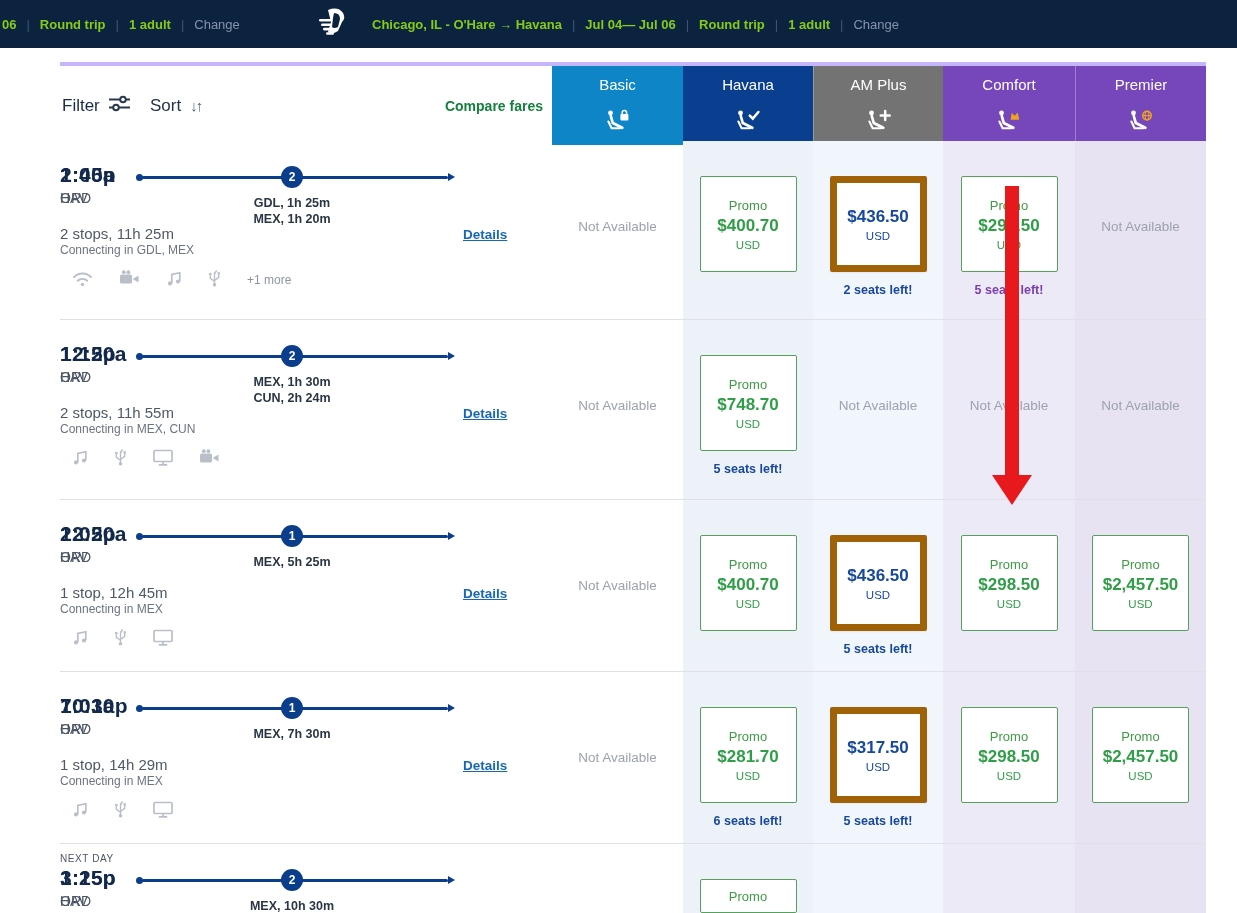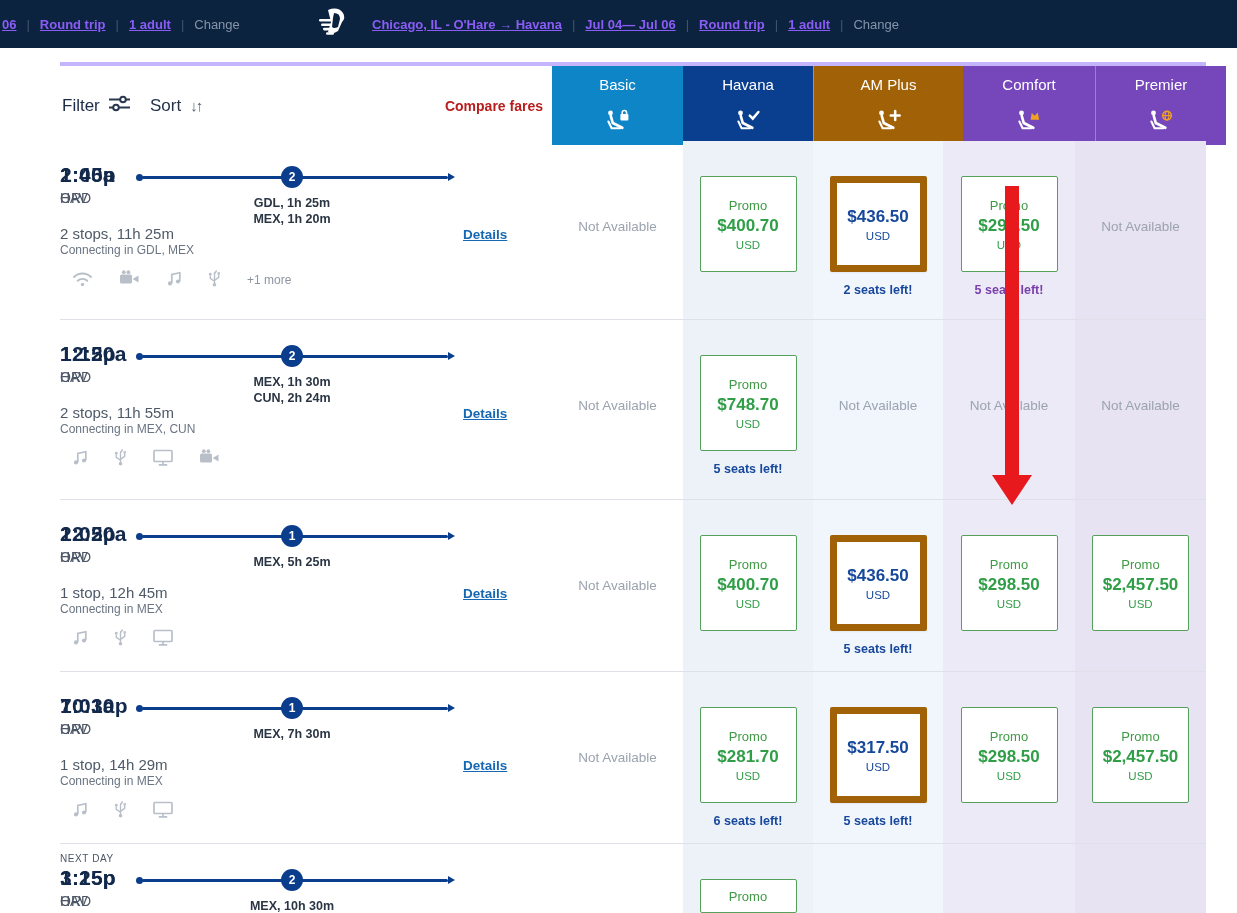--- a/index.html
+++ b/index.html
@@ -6,34 +6,34 @@
   html,body { width:1237px; height:913px; overflow:hidden; background:#fff;
     font-family:"Liberation Sans", sans-serif; }
   .page { position:relative; width:1237px; height:913px; overflow:hidden; background:#fff; }
 
   
   .topbar { position:relative; height:48px; background:#0c2340; color:#fff; font-size:13px; }
   .tb-group { position:absolute; top:0; height:48px; display:flex; align-items:center; white-space:nowrap; }
   .tb-left { left:2px; }
   .tb-right { left:372px; }
   .tb-sep { color:#3f5470; margin:0 10px; font-weight:400; }
-  .tb-item { font-weight:bold; color:#8b5cf6;text-decoration:underline; }
+  .tb-item { font-weight:bold; color:#84cc16; }
   .tb-change { color:#8493a9; font-weight:400; cursor:pointer; }
   .logo { position:absolute; left:314px; top:6px; }
 
   
   .toolbar { position:relative; margin:14px 31px 0 60px; width:1146px; height:79px;
     border-top:4px solid #c4b5fd; }
   .filter-btn, .sort-btn { position:absolute; top:0; height:79px; display:flex; align-items:center;
     gap:9px; font-size:17px; color:#1b2a4a; cursor:pointer; }
   .filter-btn { left:2px; }
   .sort-btn { left:90px; color:#25324a; }
   .sort-glyphs { color:#5a6678; font-size:15px; letter-spacing:-2px; }
   .compare { position:absolute; right:663px; top:0; height:79px; display:flex; align-items:center;
-    font-size:14px; font-weight:bold; color:#b91c1c; cursor:pointer; }
+    font-size:14px; font-weight:bold; color:#15803d; cursor:pointer; }
   .tabs { position:absolute; left:492px; top:0; height:79px; display:flex; }
   .tab { display:flex; flex-direction:column; align-items:center; justify-content:center;
     gap:16px; color:#fff; cursor:pointer; }
   .tab-label { font-size:15px; }
   .tab-sep { border-left:1px solid rgba(255,255,255,.3); }
 
   
   .results { position:relative; margin-left:60px; width:1146px; }
   .band { position:absolute; top:0; bottom:0; z-index:0; }
   .frow { position:relative; z-index:1; border-bottom:1px solid #e0e1e8; }
@@ -151,21 +151,21 @@
         </div>
         <div class="tab" style="width: 130px; background: rgb(10, 63, 143);">
           <div class="tab-label">Havana</div>
           <div><svg width="26" height="22" viewBox="0 0 26 22">
               <circle cx="5.5" cy="4" r="2.4" fill="#fff"></circle>
   <path d="M5.8 7l2 7 9.5 4.8" stroke="#fff" stroke-width="2.7" fill="none" stroke-linecap="round"></path>
   <path d="M3.4 12.5l3.2 6.8h8.6" stroke="#fff" stroke-width="2.1" fill="none" stroke-linecap="round"></path>
               <path d="M14.8 6.6l3 3L23.4 3" stroke="#fff" stroke-width="2.5" fill="none" stroke-linecap="round"></path>
             </svg></div>
         </div>
-        <div class="tab tab-sep" style="width: 150px; background: #a16207;">
+        <div class="tab tab-sep" style="width: 130px; background: #737373;">
           <div class="tab-label">AM Plus</div>
           <div><svg width="26" height="22" viewBox="0 0 26 22">
               <circle cx="5.5" cy="4" r="2.4" fill="#fff"></circle>
   <path d="M5.8 7l2 7 9.5 4.8" stroke="#fff" stroke-width="2.7" fill="none" stroke-linecap="round"></path>
   <path d="M3.4 12.5l3.2 6.8h8.6" stroke="#fff" stroke-width="2.1" fill="none" stroke-linecap="round"></path>
               <path d="M19.2 2v9M14.7 6.5h9" stroke="#fff" stroke-width="2.5" stroke-linecap="round"></path>
             </svg></div>
         </div>
         <div class="tab" style="width: 132px; background: rgb(117, 71, 187);">
           <div class="tab-label">Comfort</div>

